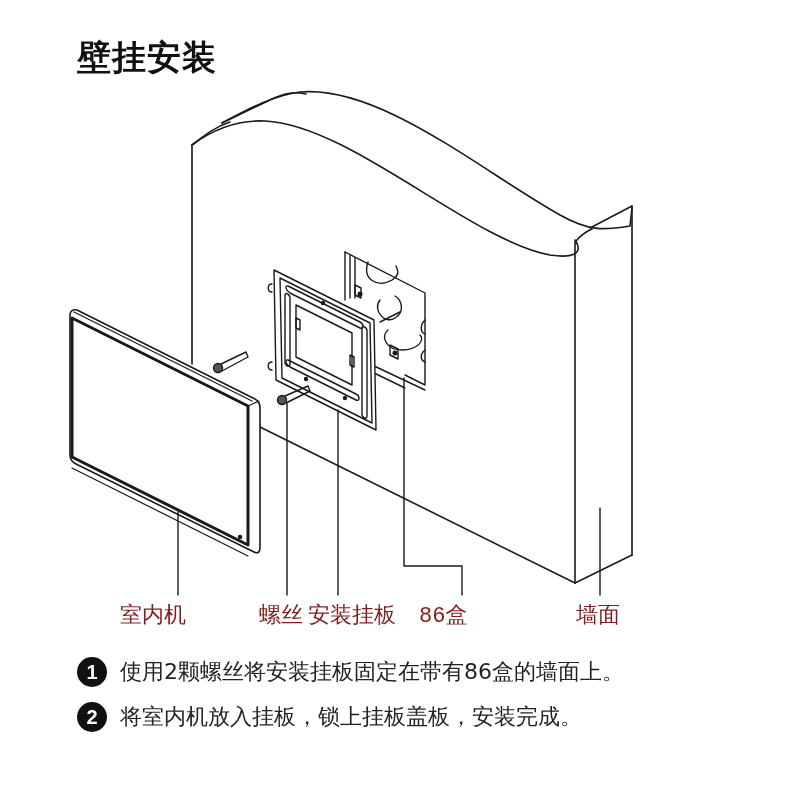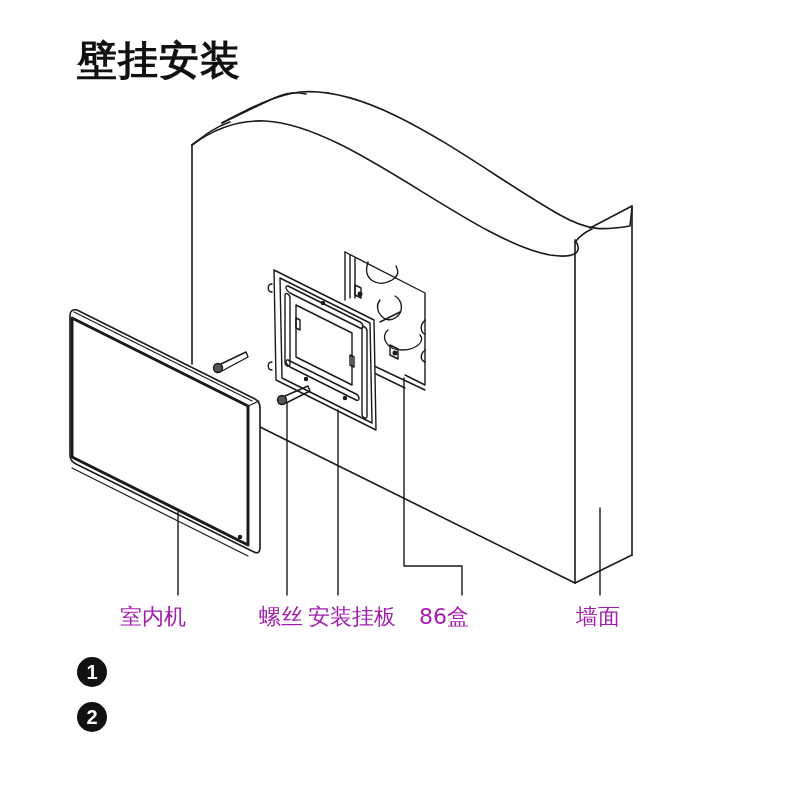--- a/index.html
+++ b/index.html
@@ -1,21 +1,21 @@
 <!DOCTYPE html>
 <html><head>
 <meta charset="utf-8">
 <style>
   html, body { margin: 0; padding: 0; background: #ffffff; }
   body { width: 800px; height: 800px; position: relative; overflow: hidden;
          font-family: "DejaVu Sans", "Liberation Sans", sans-serif; color: #1a1a1a; }
-  .title { position: absolute; left: 77px; top: 40px; font-size: 40px; font-weight: bold;
+  .title { position: absolute; left: 77px; top: 40px; font-size: 34px; font-weight: bold;
            letter-spacing: 1px; color: #111; line-height: 1; }
   svg.diagram { position: absolute; left: 0; top: 0; width: 800px; height: 800px; }
-  .label { position: absolute; top: 606px; font-size: 22px; line-height: 1; color: #a21caf; white-space: nowrap; }
+  .label { position: absolute; top: 606px; font-size: 22px; line-height: 1; color: #7f1d1d; white-space: nowrap; font-family: Liberation Mono, monospace; }
   .step { position: absolute; left: 77px; display: flex; align-items: center; }
   .step .num { width: 30px; height: 30px; border-radius: 50%; background: #111; color: #fff;
                font-weight: bold; font-size: 20px; display: flex; align-items: center; justify-content: center;
                font-family: "Liberation Sans", sans-serif; }
   .step .text { margin-left: 13px; font-size: 22px; color: #222; white-space: nowrap; line-height: 1; }
 </style>
 </head>
 <body>
 
 <div class="title">壁挂安装</div>
@@ -106,16 +106,18 @@
 </svg>
 
 <div class="label" style="left:120px;">室内机</div>
 <div class="label" style="left:259px;">螺丝</div>
 <div class="label" style="left:308px;">安装挂板</div>
 <div class="label" style="left:419px;">86盒</div>
 <div class="label" style="left:576px;">墙面</div>
 
 <div class="step" style="top:657px;">
   <div class="num">1</div>
+  <div class="text">使用2颗螺丝将安装挂板固定在带有86盒的墙面上。</div>
 </div>
 <div class="step" style="top:702px;">
   <div class="num">2</div>
+  <div class="text">将室内机放入挂板，锁上挂板盖板，安装完成。</div>
 </div>
 
 </body></html>

